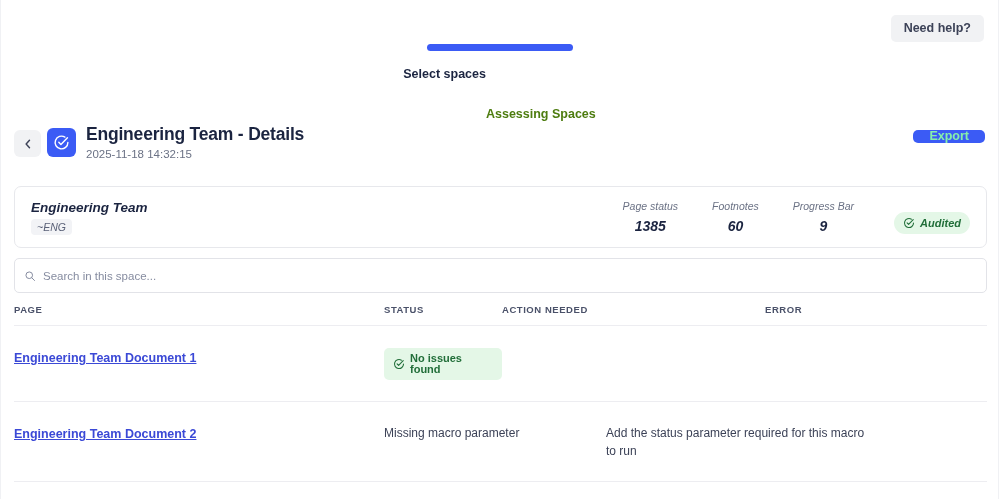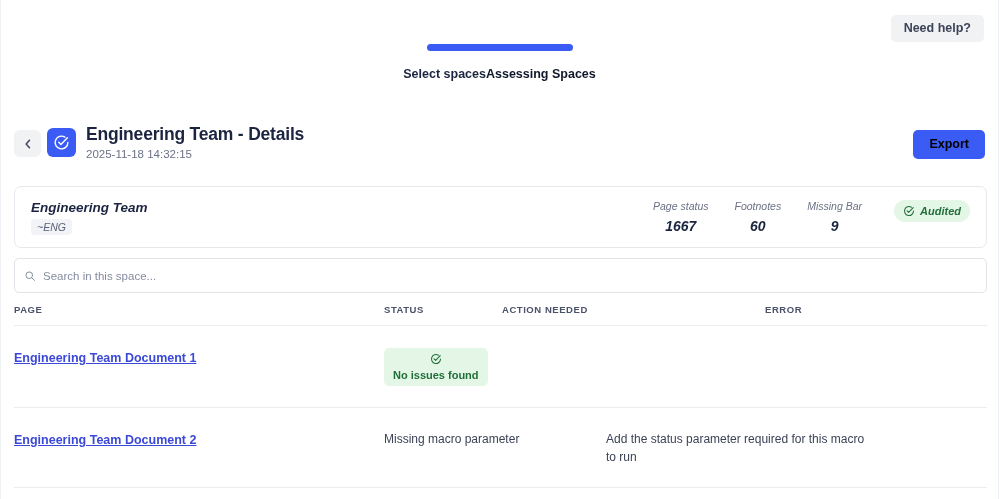--- a/index.html
+++ b/index.html
@@ -49,21 +49,21 @@
     background: #3b5bf5;
     border-radius: 4px;
   }
   .step-labels {
     display: flex;
     margin-top: 16px;
     font-size: 12.5px;
     font-weight: 700;
   }
   .step-current { color: #1b2440; }
-  .step-next { color: #0f172a; }
+  .step-next { color: #4d7c0f; margin-top: 40px; }
 
   
   .header {
     position: absolute;
     top: 128px; left: 13px; right: 13px;
     height: 38px;
   }
   .back-btn {
     position: absolute;
     left: 0; top: 2px;
@@ -89,24 +89,24 @@
     line-height: 1.4;
   }
   .page-sub {
     font-size: 11.5px; color: #6b7285;
     margin-top: 1px;
   }
   .export-btn {
     position: absolute;
     right: 0; top: 2px;
     background: #3b5bf5;
-    color: #000000;
+    color: #86efac;
     font-size: 12.5px; font-weight: 700;
     border: none; border-radius: 5px;
-    padding: 8px 16px;
+    padding: 0 16px;
     cursor: pointer;
     line-height: 1;
     font-family: "Liberation Sans", sans-serif;
   }
 
   
   .space-card {
     position: absolute;
     top: 186px; left: 13px;
     width: 973px; height: 62px;
@@ -125,22 +125,22 @@
     display: inline-block;
     margin-top: 4px;
     font-size: 10.5px; color: #596077;
     background: #f2f3f6;
     padding: 2px 6px;
     border-radius: 4px;
   }
   .stats {
     margin-left: auto;
     display: flex;
-    align-items: flex-start;
-    gap: 26px;
+    align-items: flex-end;
+    gap: 34px;
   }
   .stat { text-align: center; }
   .stat-label { font-size: 10.5px; color: #6b7285; line-height: 1.3; }
   .stat-value { font-size: 14px; font-weight: 700; color: #1b2440; margin-top: 5px; }
   .audited {
     display: inline-flex; align-items: center; gap: 5px;
     background: #e4f7e7;
     color: #216e39;
     font-size: 11px; font-weight: 600;
     padding: 5px 9px;
@@ -206,21 +206,21 @@
     text-decoration: underline;
     cursor: pointer;
   }
   .pill {
     display: inline-flex; align-items: center; gap: 5px;
     font-size: 11px; font-weight: 600;
     padding: 5px 9px;
     border-radius: 5px;
     line-height: 1;
   }
-  .pill-ok   { background: #e4f7e7; color: #216e39; flex-direction: column; }
+  .pill-ok   { background: #e4f7e7; color: #216e39; }
   .pill-bad  { background: #fde3e4; color: #b3343c; }
   .cell-text { font-size: 12px; color: #3c4257; line-height: 1.5; }
 
   .svg-ico { display: block; }
 </style>
 </head>
 <body>
 
 <div class="page">
 
@@ -262,28 +262,28 @@
 
   <div class="space-card">
     <div>
       <div class="space-name">Engineering Team</div>
       <div class="space-key">~ENG</div>
     </div>
 
     <div class="stats">
       <div class="stat">
         <div class="stat-label">Page status</div>
-        <div class="stat-value">1667</div>
+        <div class="stat-value">1385</div>
       </div>
       <div class="stat">
         <div class="stat-label">Footnotes</div>
         <div class="stat-value">60</div>
       </div>
       <div class="stat">
-        <div class="stat-label">Missing Bar</div>
+        <div class="stat-label">Progress Bar</div>
         <div class="stat-value">9</div>
       </div>
       <div class="audited">
         <span>
           <svg class="svg-ico" width="12" height="12" viewBox="0 0 24 24" fill="none">
             <path d="M21 12a9 9 0 1 1-4.2-7.6" stroke="#216e39" stroke-width="2.2" stroke-linecap="round"></path>
             <path d="M8.2 11.8 L11.2 14.8 L20.4 5.2" stroke="#216e39" stroke-width="2.2" stroke-linecap="round" stroke-linejoin="round"></path>
           </svg>
         </span>
         <span>Audited</span>

